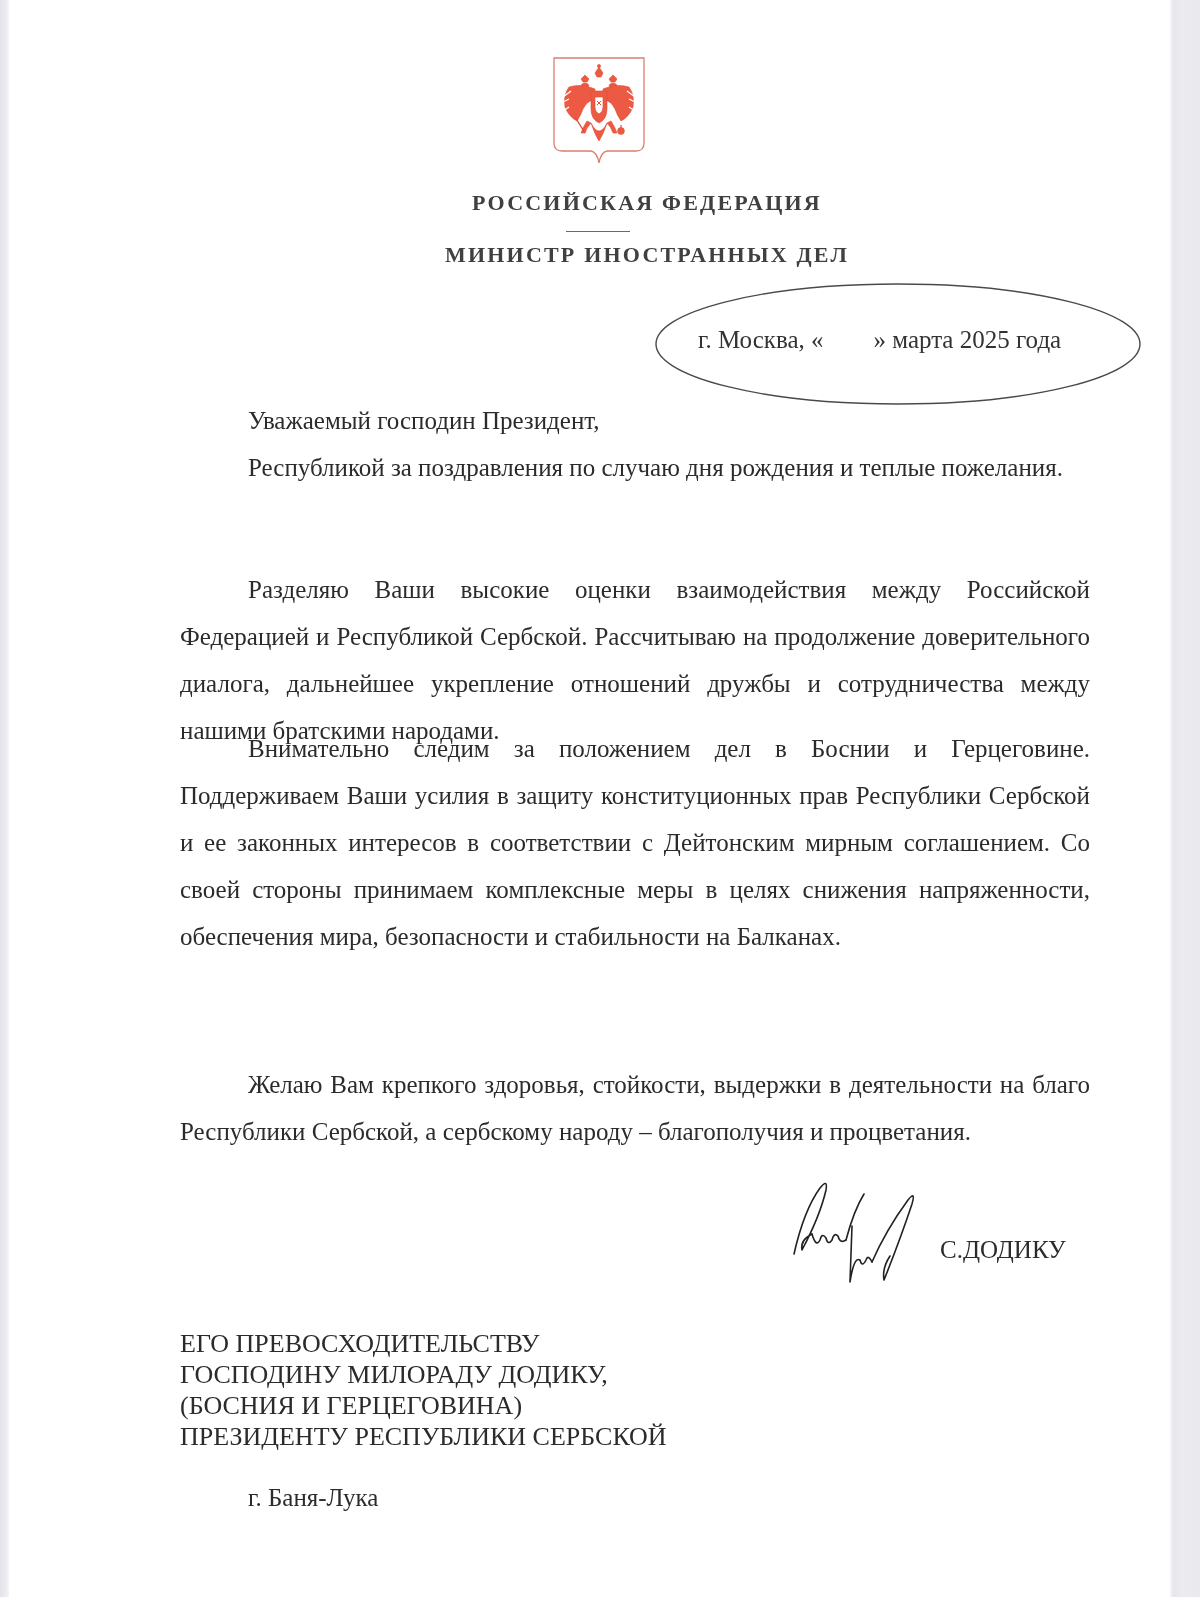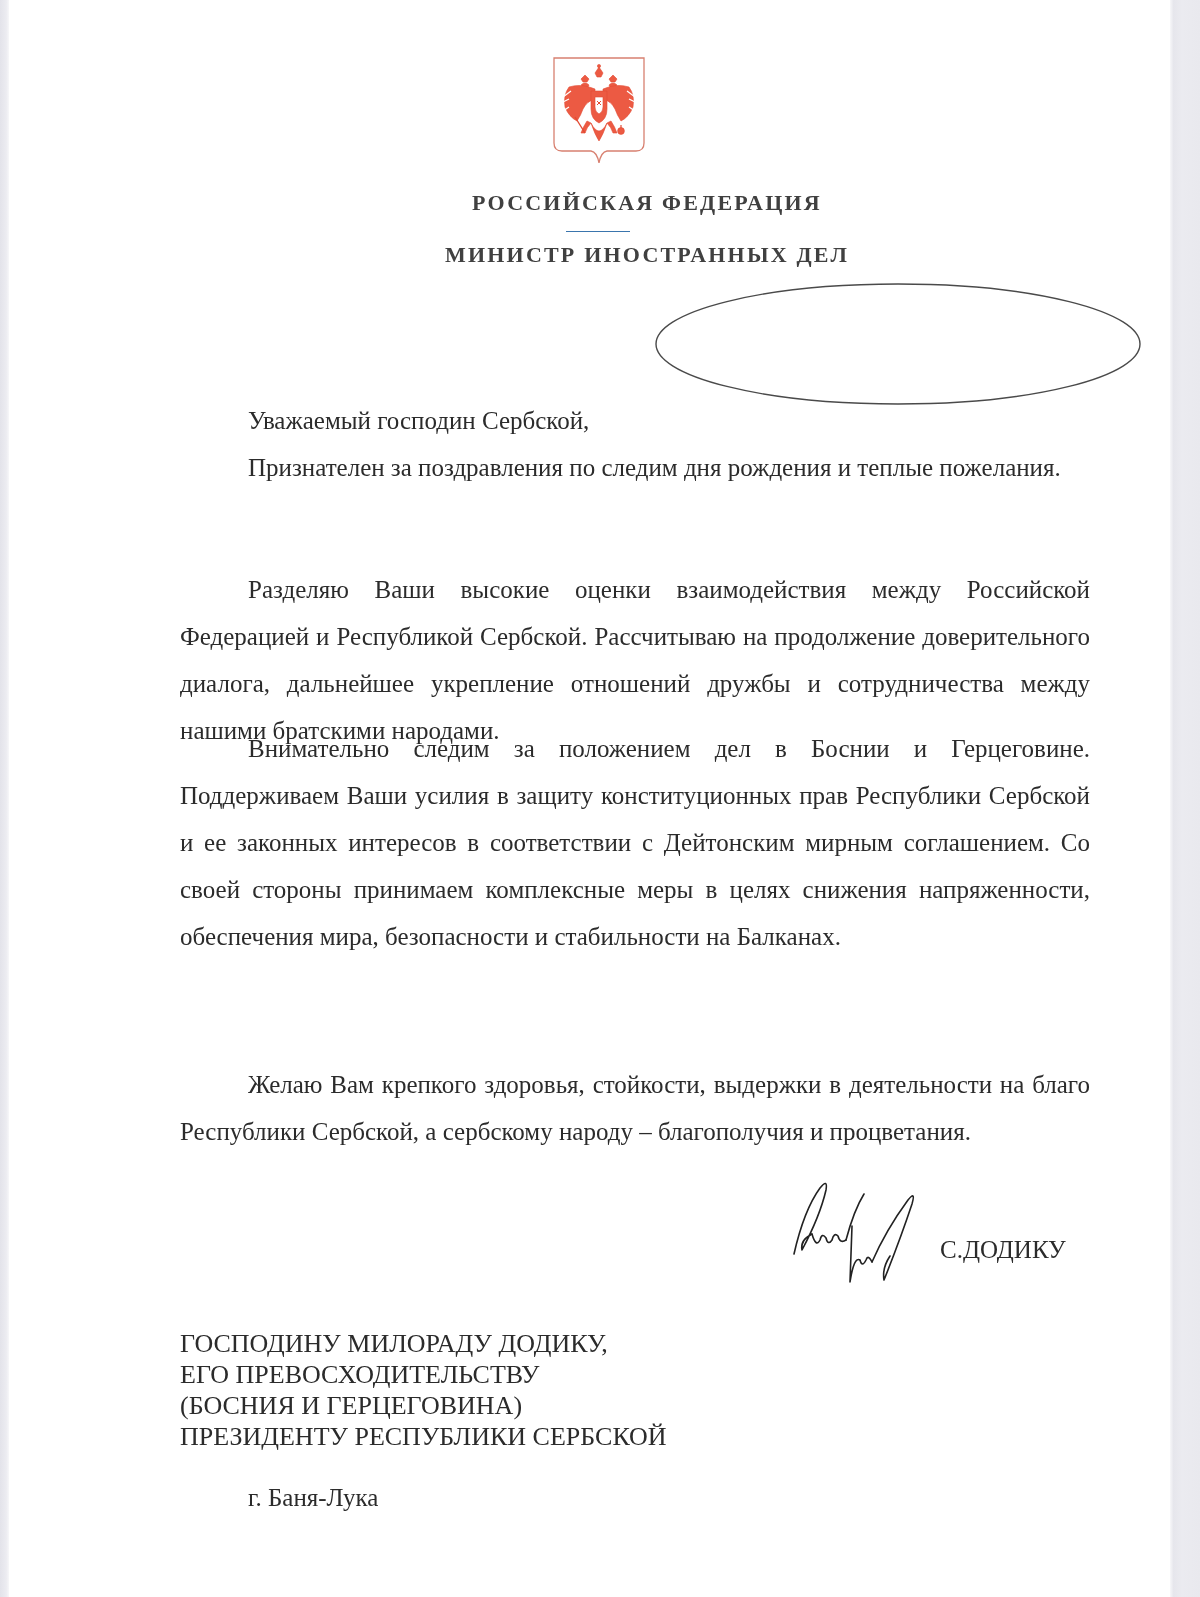--- a/index.html
+++ b/index.html
@@ -119,40 +119,41 @@
 </div>
 
 <div class="org org-1">РОССИЙСКАЯ  ФЕДЕРАЦИЯ</div>
 <div class="org-rule"></div>
 <div class="org org-2">МИНИСТР ИНОСТРАННЫХ  ДЕЛ</div>
 
 <div class="date-wrap">
   <svg width="489" height="126" viewBox="0 0 489 126">
     <ellipse cx="244" cy="62" rx="242" ry="60" fill="none" stroke="#4a4a4a" stroke-width="1.4"></ellipse>
   </svg>
+  <div class="date-text">г. Москва, «        » марта 2025 года</div>
 </div>
 
-<div class="body-text salutation">Уважаемый господин Сербской,</div>
+<div class="body-text salutation">Уважаемый господин Президент,</div>
 
-<div class="body-text para p1">Признателен за поздравления по следим дня рождения и теплые пожелания.</div>
+<div class="body-text para p1">Республикой за поздравления по случаю дня рождения и теплые пожелания.</div>
 <div class="body-text para p2">Разделяю Ваши высокие оценки взаимодействия между Российской Федерацией и Республикой Сербской. Рассчитываю на продолжение доверительного диалога, дальнейшее укрепление отношений дружбы и сотрудничества между нашими братскими народами.</div>
 <div class="body-text para p3">Внимательно следим за положением дел в Боснии и Герцеговине. Поддерживаем Ваши усилия в защиту конституционных прав Республики Сербской и ее законных интересов в соответствии с Дейтонским мирным соглашением. Со своей стороны принимаем комплексные меры в целях снижения напряженности, обеспечения мира, безопасности и стабильности на Балканах.</div>
 <div class="body-text para p4">Желаю Вам крепкого здоровья, стойкости, выдержки в деятельности на благо Республики Сербской, а сербскому народу – благополучия и процветания.</div>
 
 <div class="signature">
   <svg width="140" height="130" viewBox="0 0 140 130">
     <g fill="none" stroke="#222" stroke-width="1.6" stroke-linecap="round" stroke-linejoin="round">
       <path d="M4 84 Q14 40 30 18 Q38 8 36 20 Q30 46 12 80 Q10 70 22 64"></path>
       <path d="M22 64 Q26 78 30 70 Q32 62 36 68 Q38 76 42 70 Q44 62 48 66 Q50 74 56 70"></path>
       <path d="M56 70 Q64 40 74 24 M62 56 L60 112 Q64 86 70 90 Q72 98 76 90 Q78 84 82 92"></path>
       <path d="M82 92 Q96 60 118 30 Q126 20 122 34 Q110 70 94 110 Q92 98 100 86"></path>
     </g>
   </svg>
 </div>
 <div class="signer">С.ДОДИКУ</div>
 
 <div class="addressee">
+  <div>ЕГО ПРЕВОСХОДИТЕЛЬСТВУ</div>
   <div>ГОСПОДИНУ МИЛОРАДУ ДОДИКУ,</div>
-  <div>ЕГО ПРЕВОСХОДИТЕЛЬСТВУ</div>
   <div>(БОСНИЯ И ГЕРЦЕГОВИНА)</div>
   <div>ПРЕЗИДЕНТУ РЕСПУБЛИКИ СЕРБСКОЙ</div>
 </div>
 <div class="city">г. Баня-Лука</div>
 
 </body></html>

